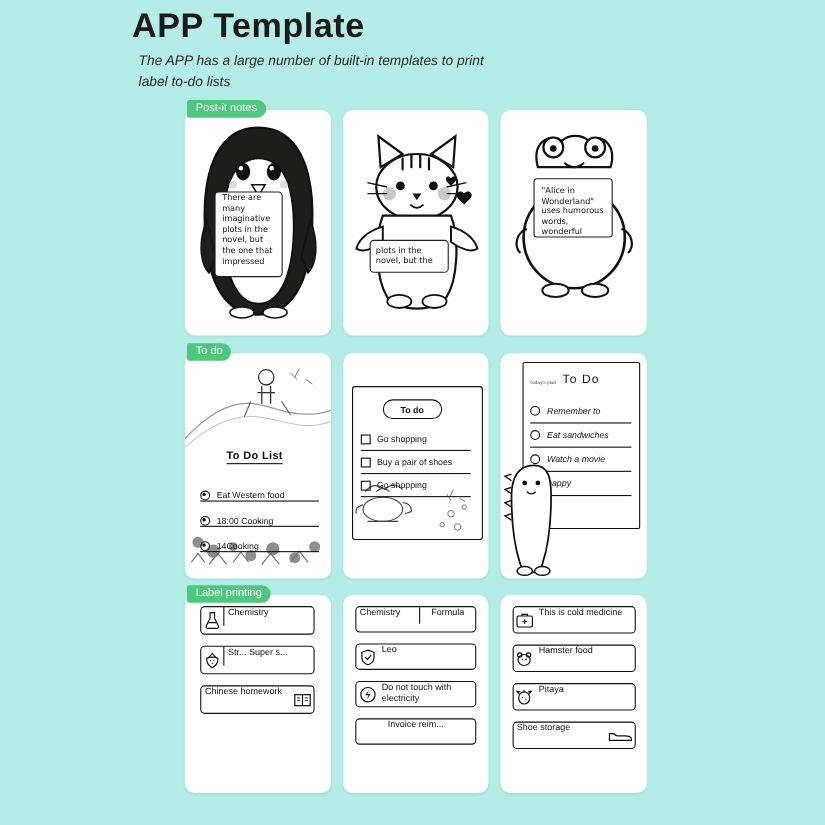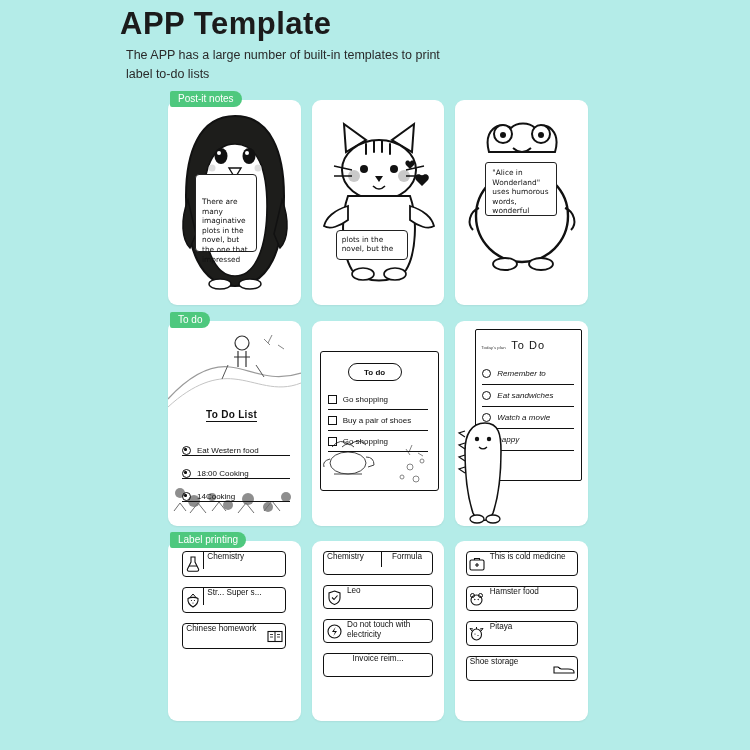--- a/index.html
+++ b/index.html
@@ -26,20 +26,21 @@
     letter-spacing: 0.5px;
     margin: 0;
     line-height: 40px;
   }
   .subtitle {
     font-size: 12.5px;
     color: #2a2a2a;
     line-height: 19px;
     margin: 2px 0 0 6px;
     max-width: 330px;
+    font-style: italic;
   }
 
   
   .section {
     position: absolute;
     left: 168px;
     width: 420px;
   }
   .section-tag {
     display: inline-block;
@@ -82,33 +83,33 @@
   .penguin-wrap { position: absolute; left: 6px; top: 8px; }
   .speech {
     position: absolute;
     left: 27px;
     top: 74px;
     width: 62px;
     height: 78px;
     border: 1.4px solid #222;
     border-radius: 4px;
     background: #fff;
-    padding: 22px 6px;
+    padding: 0 6px;
     font-size: 7.4px;
     line-height: 9.6px;
     color: #111;
     box-sizing: border-box;
     z-index: 5;
   }
 
   
   .cat-speech {
     position: absolute;
     left: 24px;
-    top: 130px;
+    top: 118px;
     width: 72px;
     height: 30px;
     border: 1.4px solid #222;
     border-radius: 4px;
     background: #fff;
     padding: 4px 5px;
     font-size: 7.4px;
     line-height: 9.4px;
     color: #111;
     box-sizing: border-box;

